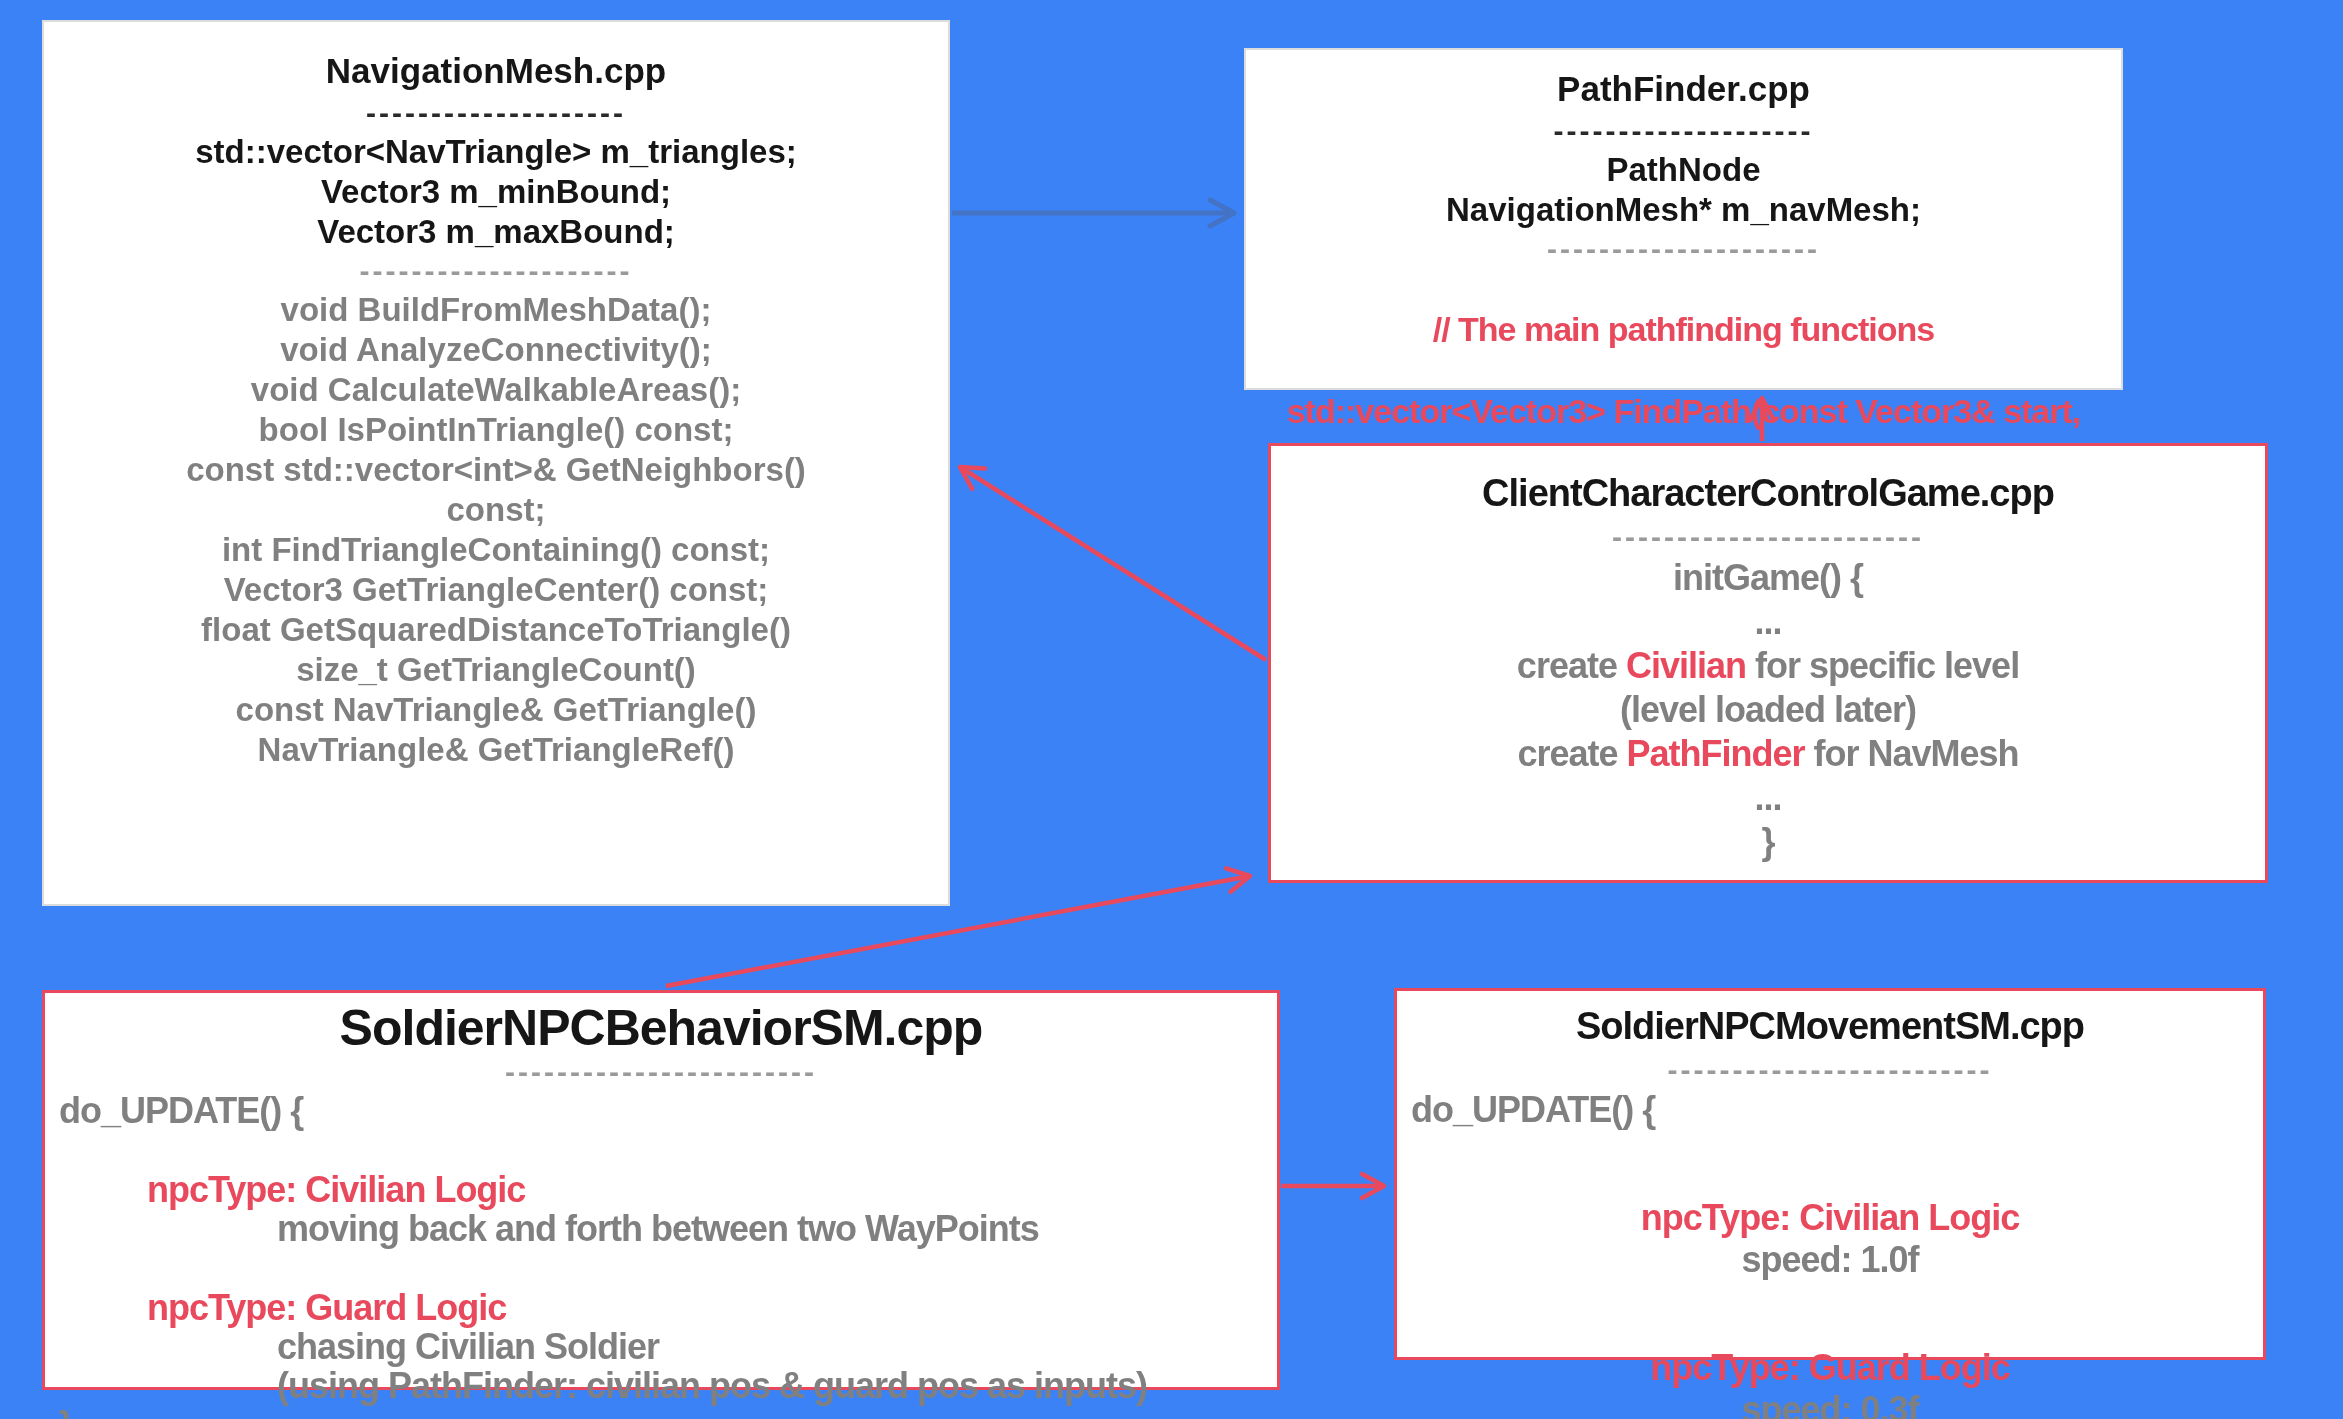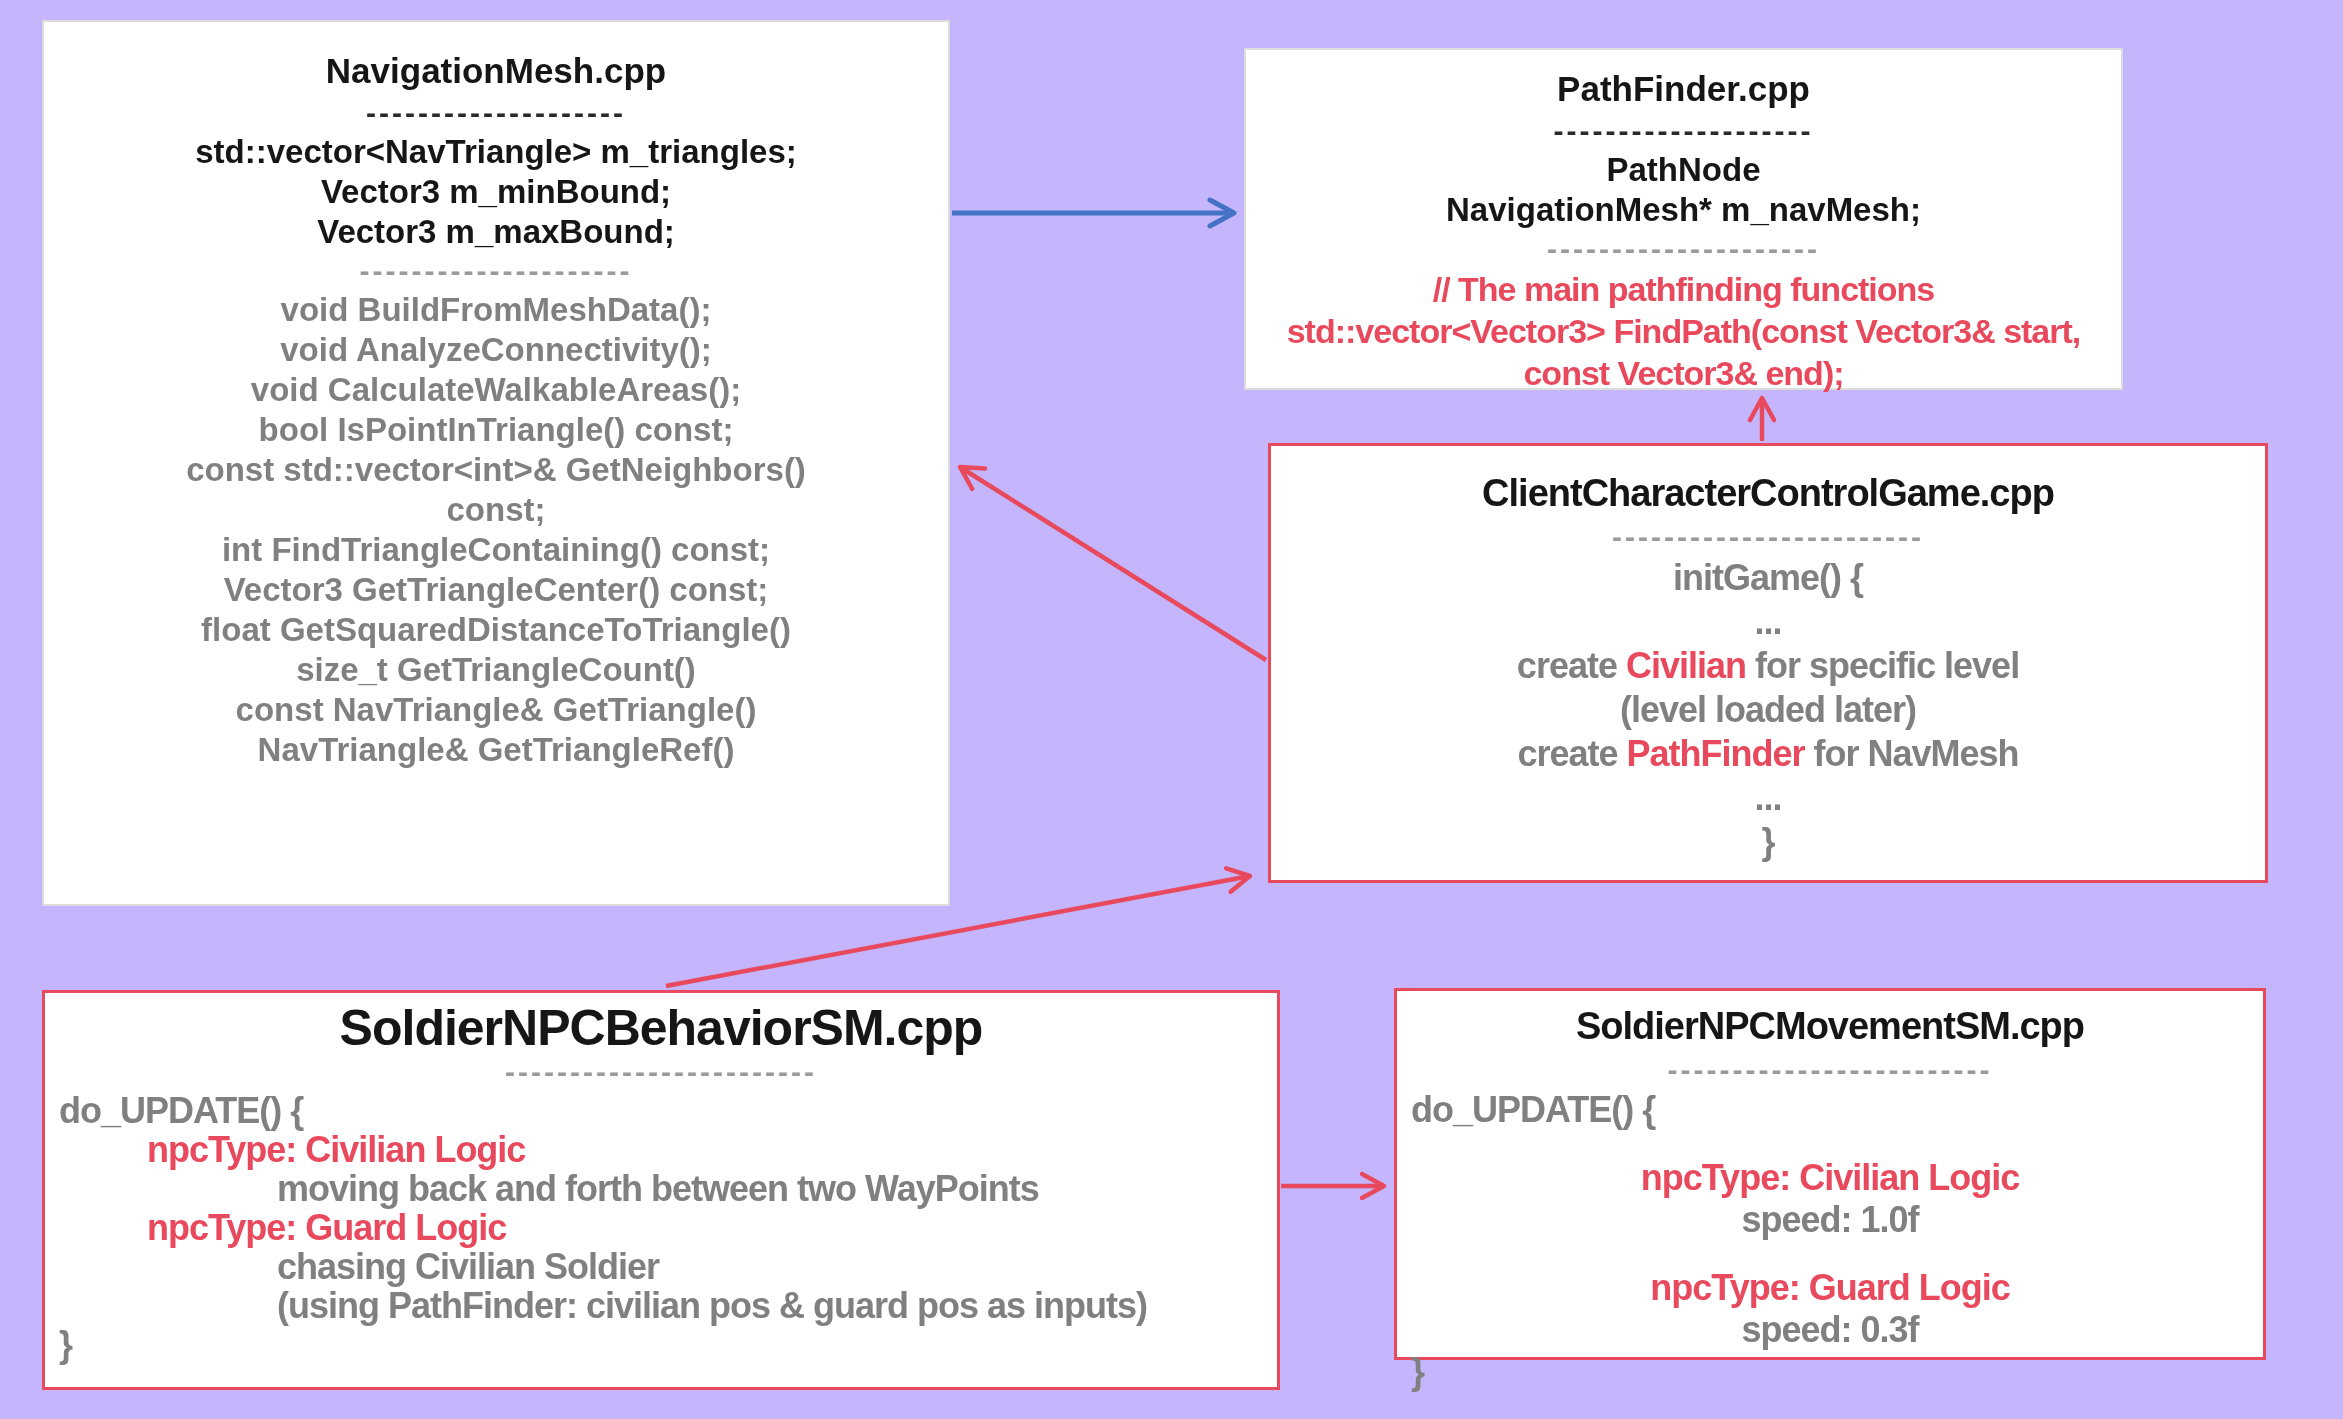--- a/index.html
+++ b/index.html
@@ -1,24 +1,24 @@
 <!DOCTYPE html>
 <html><head>
 <meta charset="utf-8">
 <style>
   html,body{margin:0;padding:0;background:#ffffff;}
-  .canvas{position:relative;width:2343px;height:1419px;background:#c4b5fd;overflow:hidden;
+  .canvas{position:relative;width:2343px;height:1419px;background:#3b82f6;overflow:hidden;
           font-family:"Liberation Sans","DejaVu Sans",sans-serif;font-weight:700;}
   .box{position:absolute;background:#fff;box-sizing:border-box;}
   .gray-border{border:2px solid #DCDCDC;}
   .red-border{border:3px solid #E8495C;}
   .center{text-align:center;}
   .black{color:#161616;}
   .gray{color:#808080;}
-  .red{color:#E8495C;}
+  .red{color:#E8495C;margin-top:40px;}
   .line{line-height:40px;font-size:33px;}
   .dash{letter-spacing:3px;font-size:30px;line-height:38px;}
   .dash-black{color:#2a2a2a;}
   .dash-gray{color:#9a9a9a;}
   
   #navmesh-box{left:42px;top:20px;width:908px;height:886px;padding-top:26px;}
   #navmesh-box .title{font-size:35px;line-height:46px;}
   
   #pathfinder-box{left:1244px;top:48px;width:879px;height:342px;padding-top:16px;}
   #pathfinder-box .title{font-size:35px;line-height:46px;}

